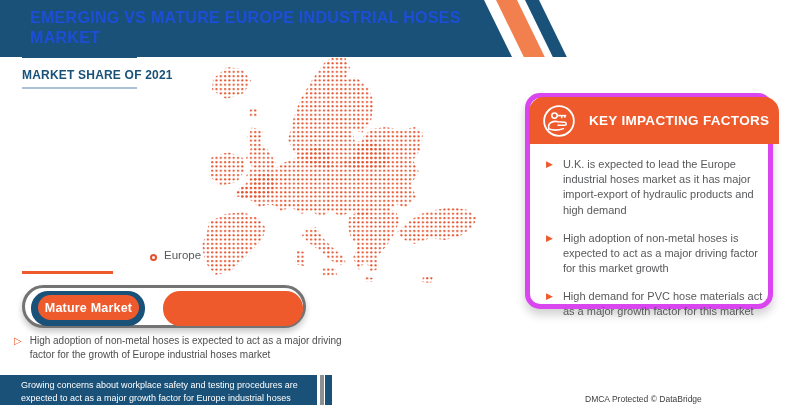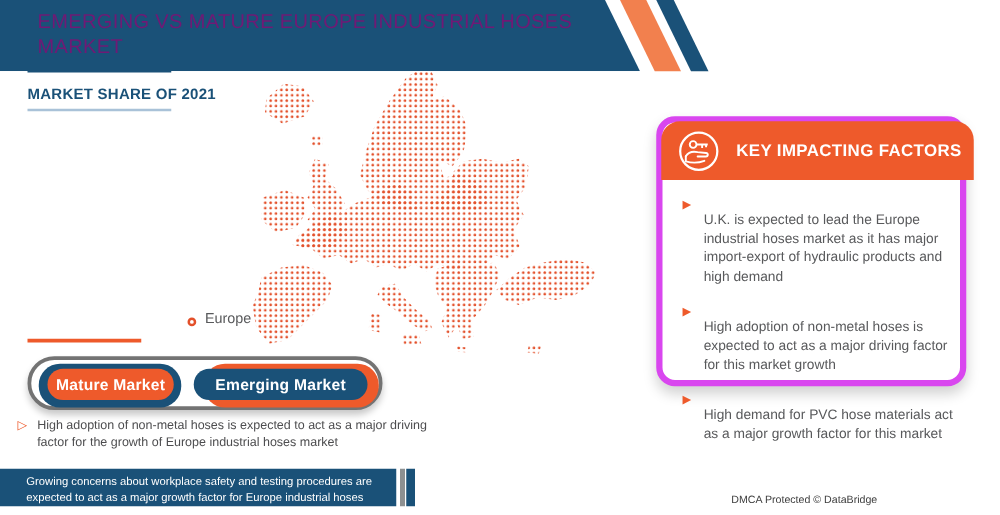--- a/index.html
+++ b/index.html
@@ -3,22 +3,22 @@
 <meta charset="utf-8">
 <style>
   * { margin:0; padding:0; box-sizing:border-box; }
   html,body { width:800px; height:412px; }
   body { font-family:"Liberation Sans", sans-serif; background:#ffffff; }
   .canvas { position:relative; width:800px; height:412px; background:#ffffff; overflow:hidden; }
 
   
   .header-banner { position:absolute; left:0; top:0; width:520px; height:57px; background:#1A5178;
     clip-path:polygon(0 0, 484px 0, 512px 100%, 0 100%); }
-  .header-title { position:absolute; left:30px; top:8px; width:462px; color:#701a75;
-    font-size:16px; font-weight:normal; letter-spacing:.3px; line-height:1.28; text-transform:uppercase; }
+  .header-title { position:absolute; left:30px; top:8px; width:462px; color:#1d4ed8;
+    font-size:16px; font-weight:bold; letter-spacing:.3px; line-height:1.28; text-transform:uppercase; }
   .stripe { position:absolute; top:0; height:57px; transform:skewX(26deg); transform-origin:top left; }
   .stripe-orange { left:496px; width:21px; background:#F2804E; }
   .stripe-blue { left:525px; width:14px; background:#1A5178; }
 
   
   .rule-dark { position:absolute; left:22px; top:56px; width:115px; height:2px; background:#1A5178; }
   .subtitle { position:absolute; left:22px; top:68px; color:#1A5178; font-size:12px; font-weight:bold; letter-spacing:.2px; }
   .rule-light { position:absolute; left:22px; top:87px; width:115px; height:2px; background:#A9C2D8; }
 
   
@@ -56,21 +56,21 @@
   
   .panel { position:absolute; left:525px; top:93px; width:248px; height:216px; border-radius:15px;
     background:#ffffff; border:5px solid #d946ef; box-shadow:0 6px 10px rgba(0,0,0,.18); }
   .panel-header { position:absolute; left:-1px; top:-1px; width:250px; height:47px; background:#EE5A2B;
     border-radius:15px 15px 0 0; display:flex; align-items:center; gap:12px; padding-left:12px; }
   .panel-icon { width:36px; height:36px; flex:0 0 36px; }
   .panel-title { color:#ffffff; font-size:13.5px; font-weight:bold; letter-spacing:.3px; }
   .panel-body { position:absolute; left:0; top:47px; width:248px; padding:12px 10px 0 16px; }
   .factor { display:flex; gap:10px; margin-bottom:13px; }
   .tri-solid { color:#EE5A2B; font-size:9px; line-height:1.7; font-family:"DejaVu Sans",sans-serif; }
-  .factor p { color:#58595B; font-size:11px; line-height:1.38; width:206px;margin-top:12px; }
+  .factor p { color:#58595B; font-size:11px; line-height:1.38; width:206px; }
 
   .watermark { position:absolute; left:585px; top:394px; color:#3d3d3d; font-size:8.5px;text-align:right; }
 </style>
 </head>
 <body>
 
 <div class="canvas">
 
   <div class="header-banner"></div>
   <div class="stripe stripe-orange"></div>
@@ -108,21 +108,20 @@
     <span class="map-marker"></span>
     <span>Europe</span>
   </div>
 
   <div class="section-underline"></div>
 
   <div class="pill-container">
     <div class="pill-back back-mature"></div>
     <div class="pill-back back-emerging"></div>
     <button class="pill pill-mature">Mature Market</button>
-    <button class="pill pill-emerging">Emerging Market</button>
   </div>
 
   <div class="note">
     <span class="tri-outline">▷</span>
     <p>High adoption of non-metal hoses is expected to act as a major driving factor for the growth of Europe industrial hoses market</p>
   </div>
 
   <div class="footer-bar">
     <p>Growing concerns about workplace safety and testing procedures are expected to act as a major growth factor for Europe industrial hoses market</p>
   </div>

